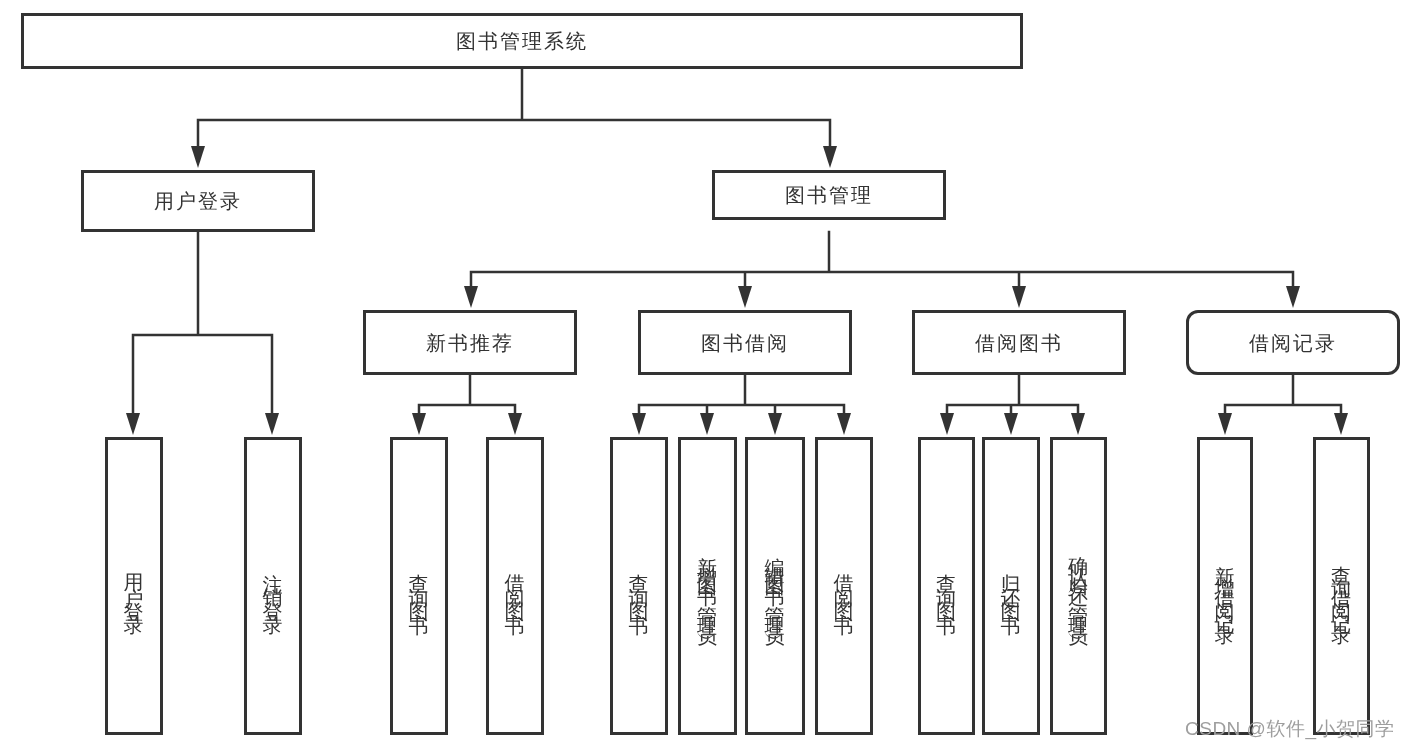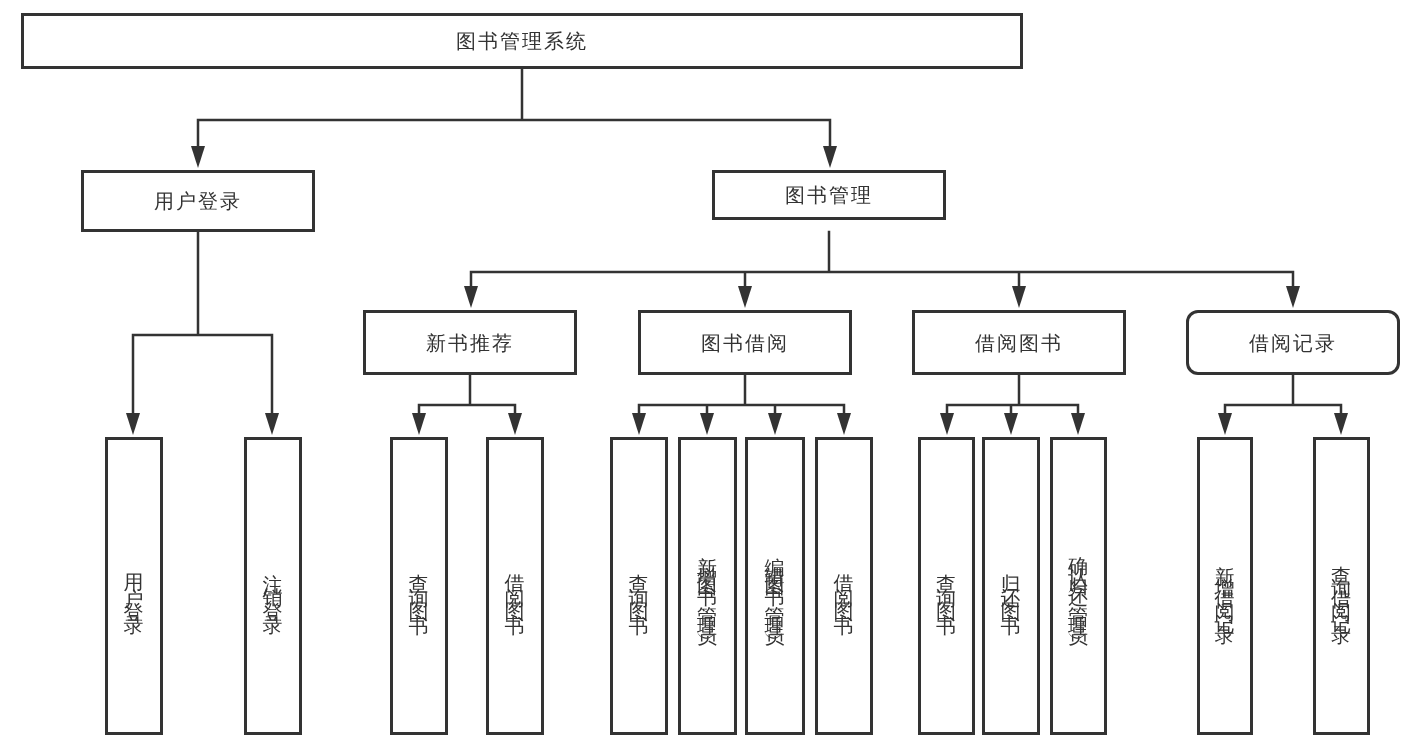--- a/index.html
+++ b/index.html
@@ -146,14 +146,15 @@
   <div class="node leaf vt9 l7">编辑图书（管理员）</div>
   <div class="node leaf vt4 l8">借阅图书</div>
 
   <div class="node leaf vt4 l9">查询图书</div>
   <div class="node leaf vt4 l10">归还图书</div>
   <div class="node leaf vt9 l11">确认归还（管理员）</div>
 
   <div class="node leaf vt6 l12">新增借阅记录</div>
   <div class="node leaf vt6 l13">查询借阅记录</div>
 
+  <div class="watermark">CSDN @软件_小贺同学</div>
 
 </div>
 
 </body></html>

